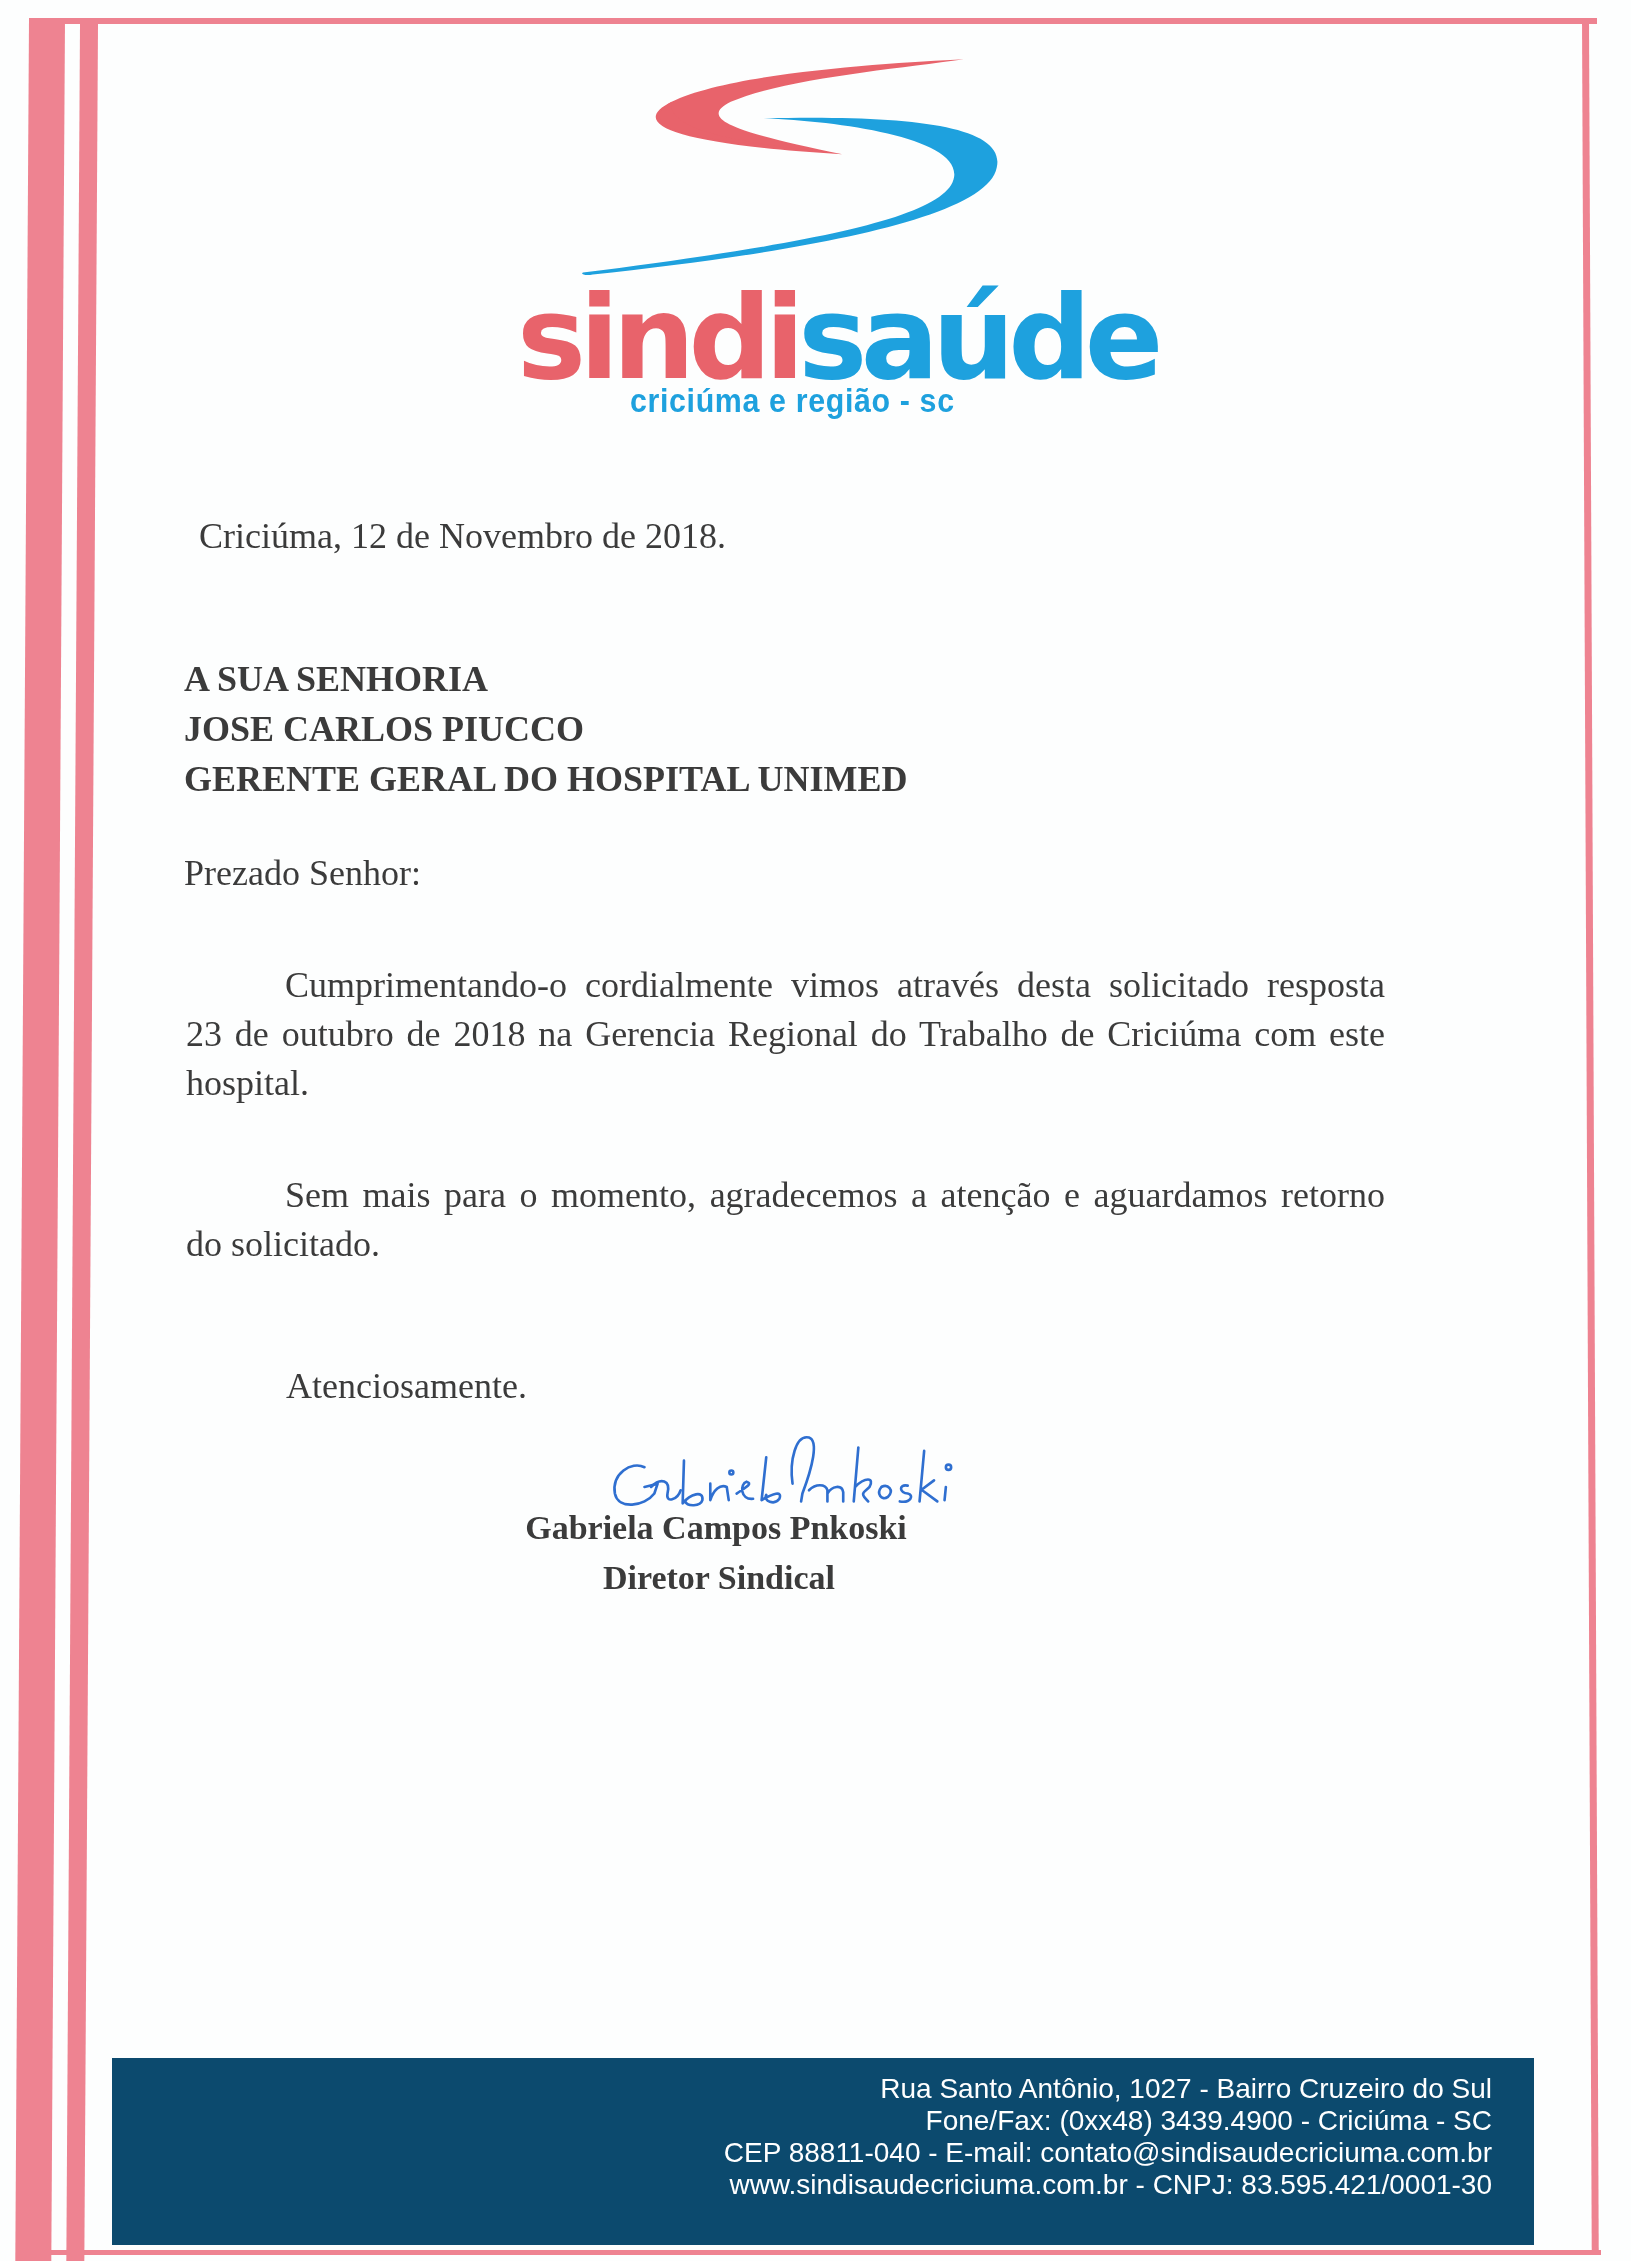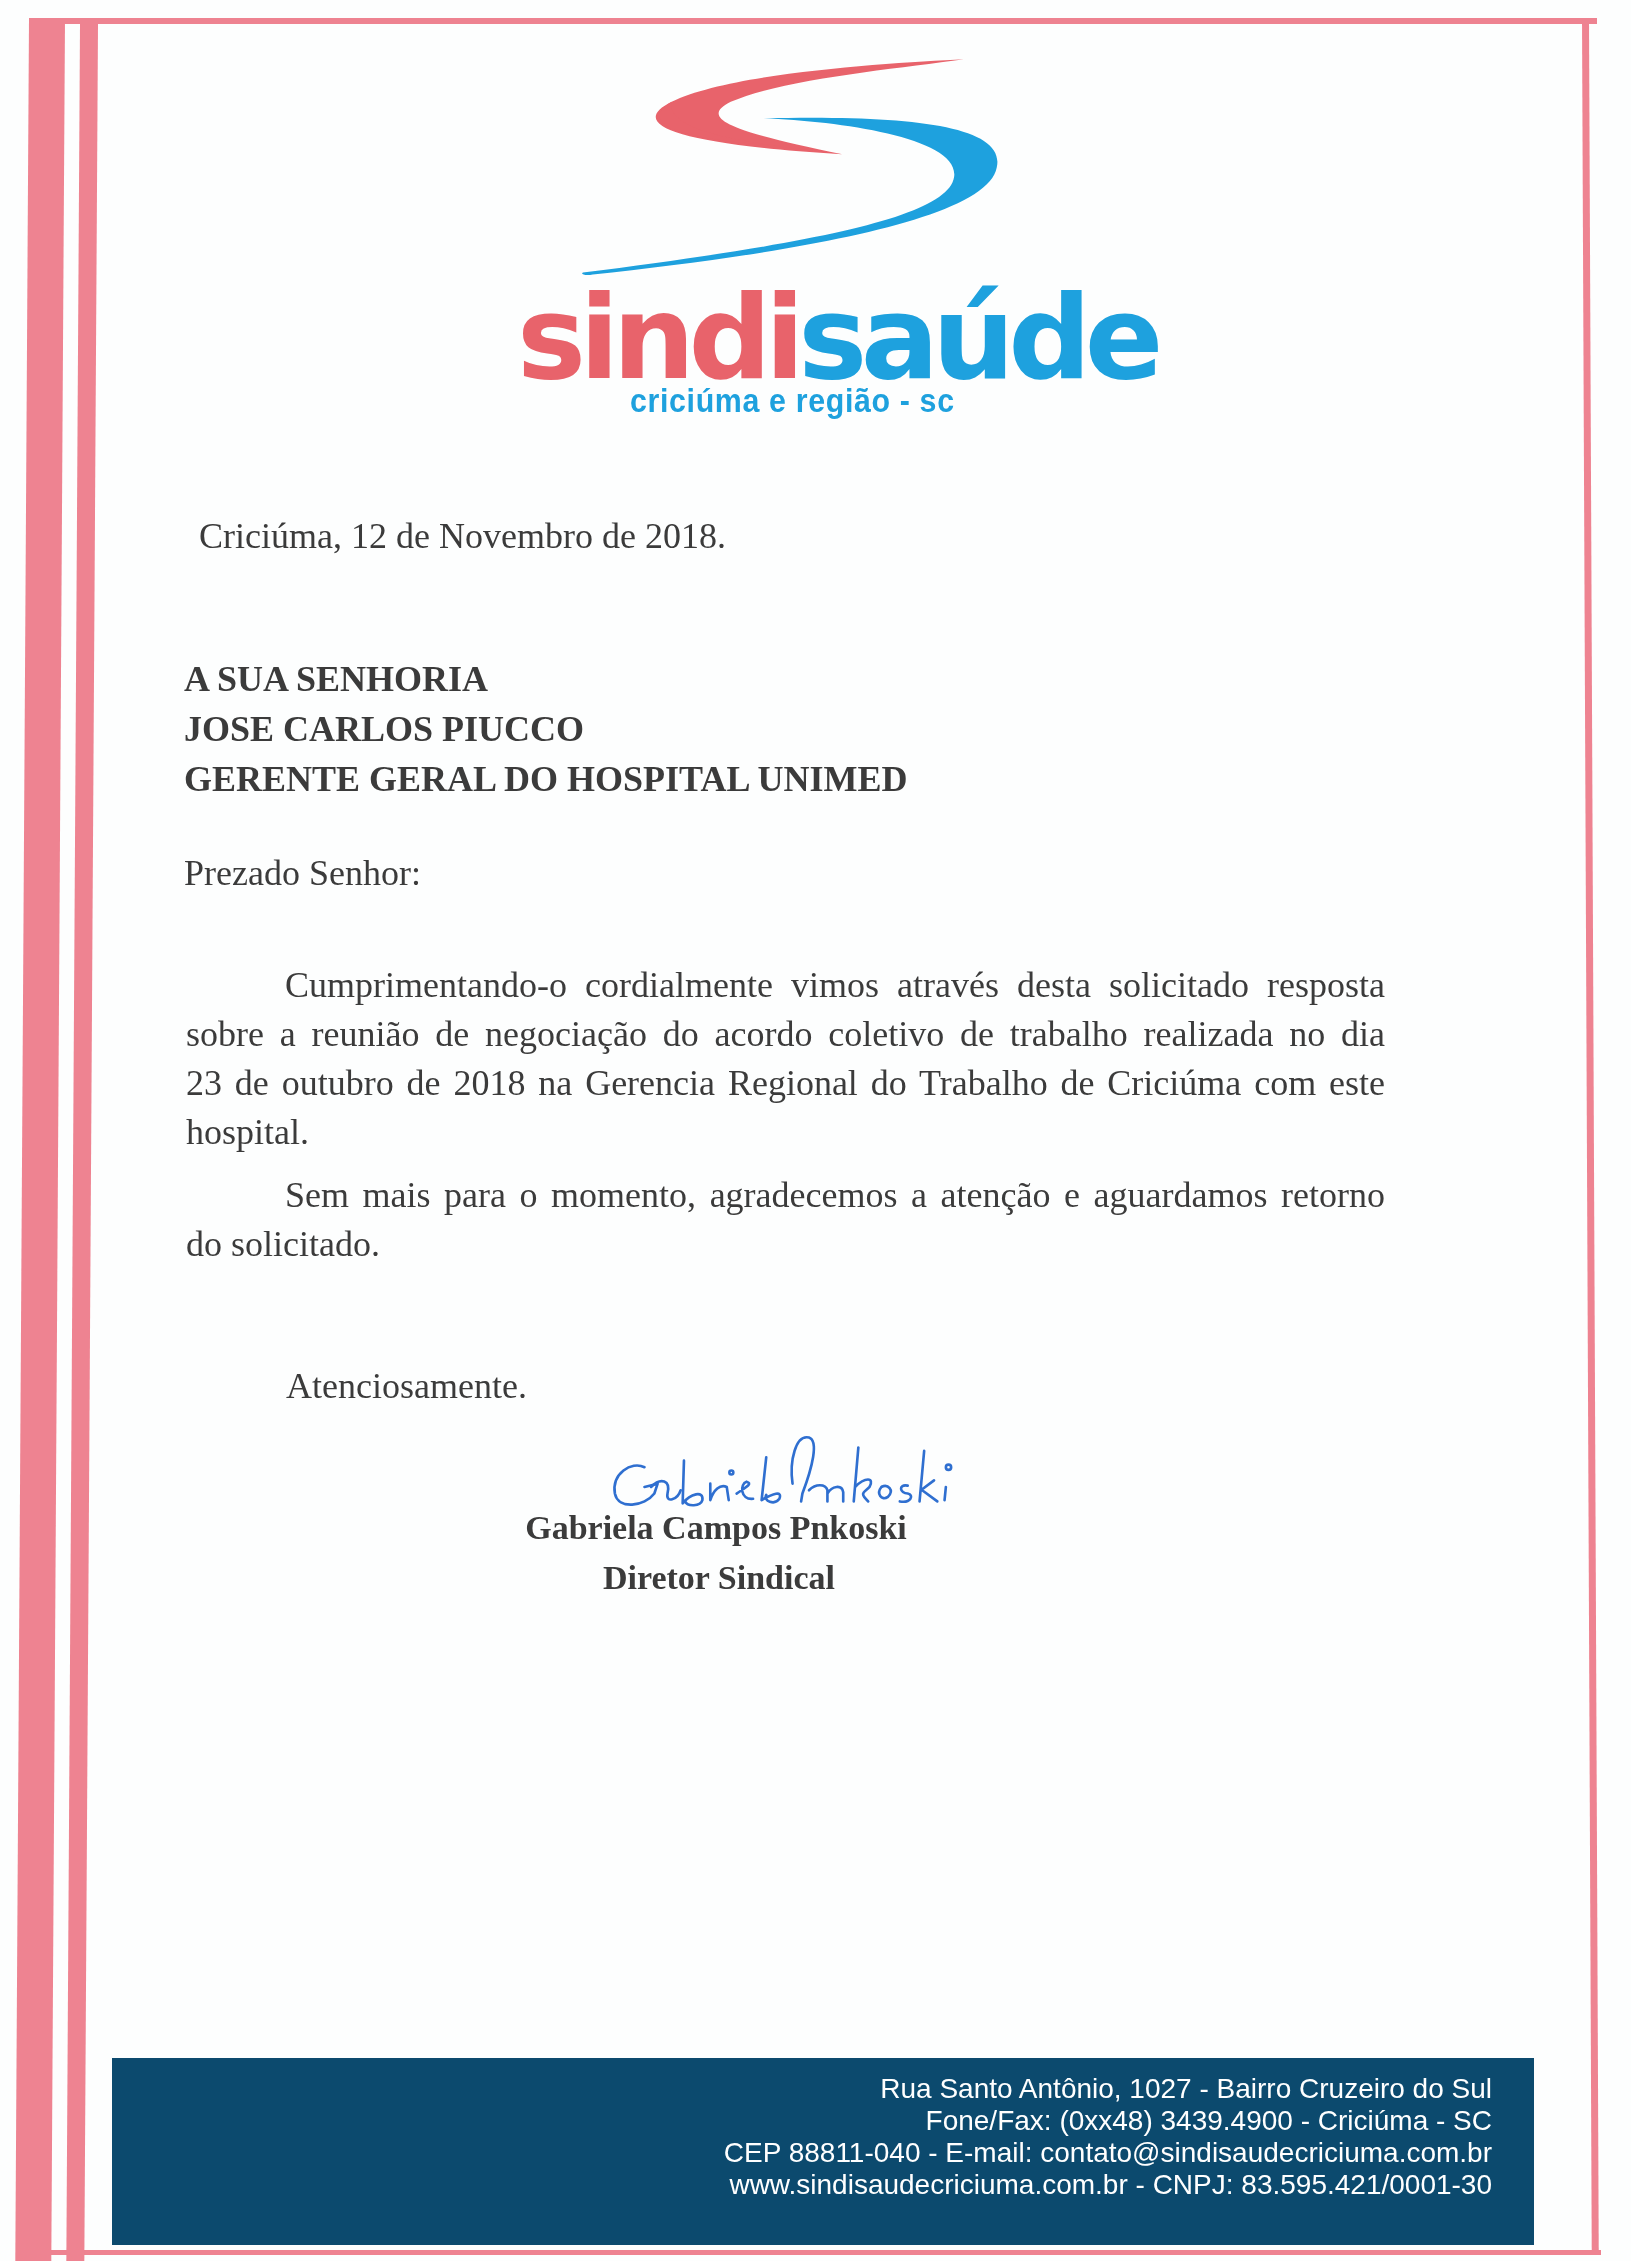--- a/index.html
+++ b/index.html
@@ -70,21 +70,20 @@
 <div class="txt date">Criciúma, 12 de Novembro de 2018.</div>
 
 <div class="txt bold addr1">A SUA SENHORIA</div>
 <div class="txt bold addr2">JOSE CARLOS PIUCCO</div>
 <div class="txt bold addr3">GERENTE GERAL DO HOSPITAL UNIMED</div>
 
 <div class="txt greet">Prezado Senhor:</div>
 
 <div class="para p1">
   <span class="line justify indent">Cumprimentando-o cordialmente vimos através desta solicitado resposta</span>
-  <span class="line justify">sobre a reunião de negociação do acordo coletivo de trabalho realizada no dia</span>
   <span class="line justify">23 de outubro de 2018 na Gerencia Regional do Trabalho de Criciúma com este</span>
   <span class="line">hospital.</span>
 </div>
 
 <div class="para p2">
   <span class="line justify indent">Sem mais para o momento, agradecemos a atenção e aguardamos retorno</span>
   <span class="line">do solicitado.</span>
 </div>
 
 <div class="txt closing">Atenciosamente.</div>

